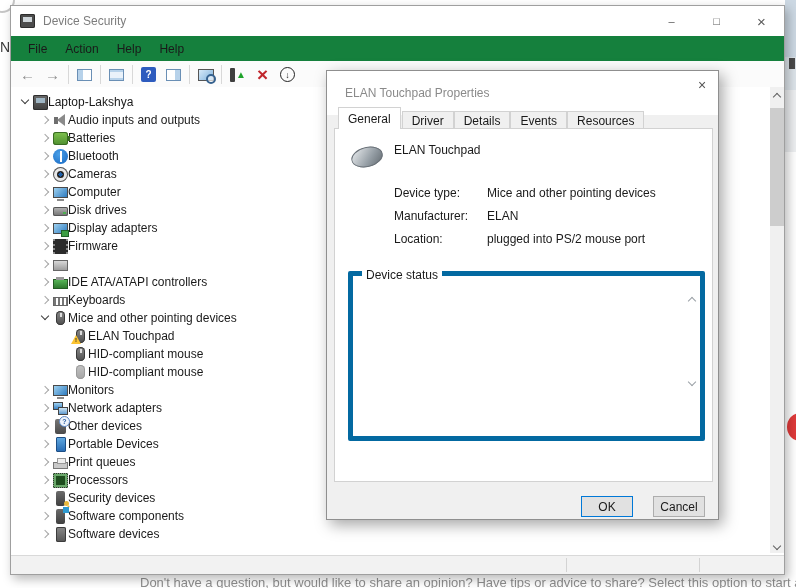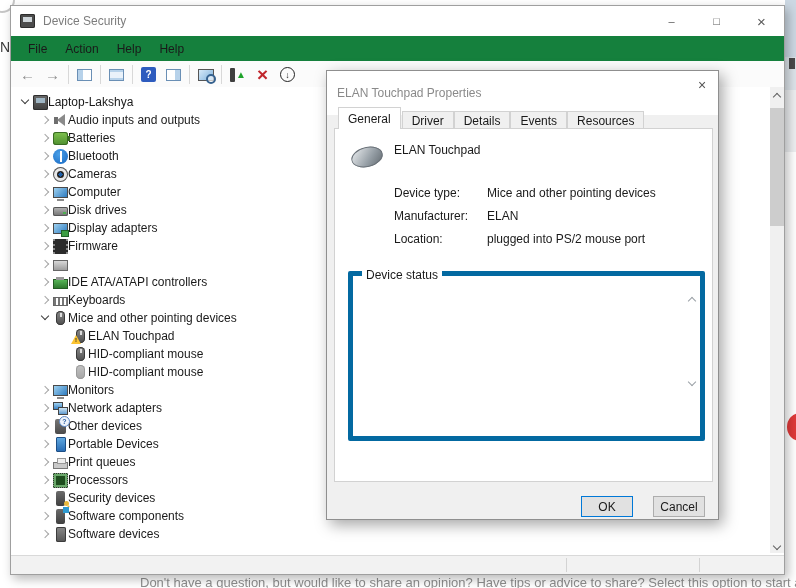--- a/index.html
+++ b/index.html
@@ -135,21 +135,21 @@
 
   
   .dm-statusbar { position:absolute; left:0; bottom:0; right:0; height:19px; background:#f2f2f2;
     border-top:1px solid #d9d9d9; box-shadow:0 -2px 0 #fff; }
   .st-sep { position:absolute; top:2px; bottom:2px; width:1px; background:#d3d3d3; }
 
   
   .dlg { position:absolute; left:326px; top:70px; width:393px; height:450px; background:#f0f0f0;
     border:1px solid #8f8f8f; box-shadow:4px 5px 14px rgba(0,0,0,.35); z-index:10; }
   .dlg-titlebar { position:absolute; left:0; top:0; right:0; height:44px; background:#fff;
-    display:flex; align-items:center; padding-left:10px; }
+    display:flex; align-items:center; padding-left:18px; }
   .dlg-title { font-size:12px; color:#8a8a8a; }
   .dlg-close { position:absolute; right:0; top:0; width:32px; height:28px; display:flex;
     align-items:center; justify-content:center; font-size:14px; color:#555; }
   .tabstrip { position:absolute; left:7px; top:37px; right:7px; height:21px; display:flex;
     align-items:flex-end; padding-left:4px; }
   .tab { font-size:12px; color:#1a1a1a; padding:2px 9px 3px; border:1px solid #d2d2d2;
     border-bottom:none; background:#f0f0f0; height:18px; }
   .tab.active { background:#fff; height:22px; padding-top:4px; position:relative; z-index:3; margin-right:1px; }
   .tabpage { position:absolute; left:7px; top:57px; width:379px; height:354px; background:#fff;
     border:1px solid #d2d2d2; z-index:2; }

